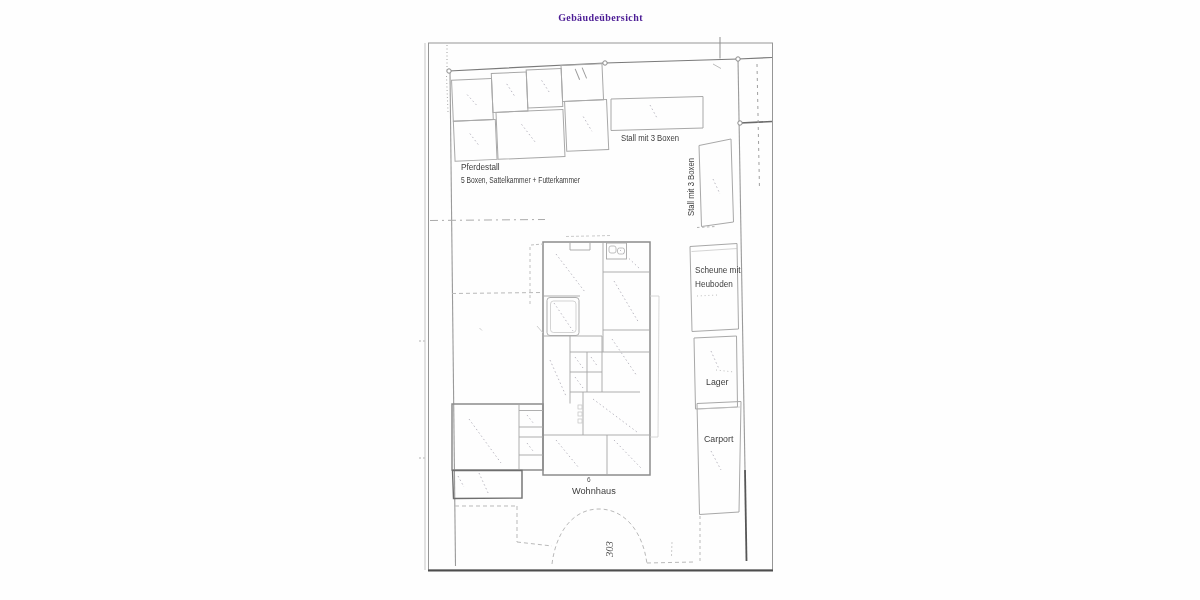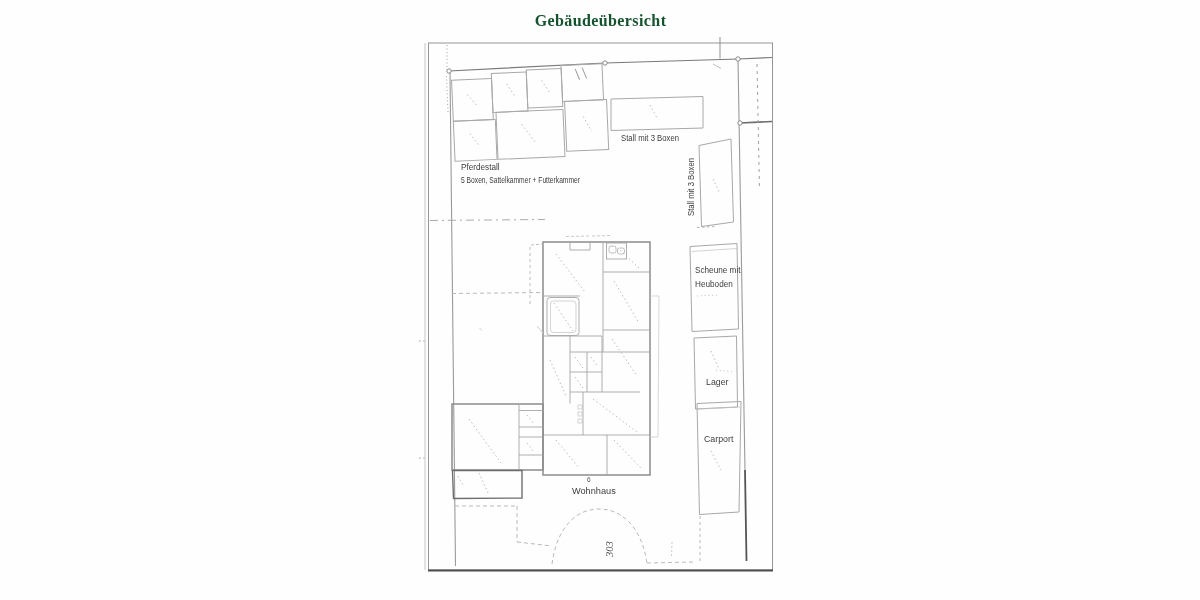--- a/index.html
+++ b/index.html
@@ -1,20 +1,20 @@
 <!DOCTYPE html>
 <html><head>
 <meta charset="utf-8">
 <style>
   html,body{margin:0;padding:0;background:#ffffff;}
   .canvas{position:relative;width:1200px;height:600px;background:#fefefe;overflow:hidden;
           font-family:"Liberation Sans",sans-serif;}
   .doc-title{position:absolute;left:428px;top:12px;width:345px;text-align:center;
-             font-family:"Liberation Serif",serif;font-weight:bold;font-size:16px;
-             letter-spacing:.4px;color:#14532d;}
+             font-family:"Liberation Serif",serif;font-weight:bold;font-size:10px;
+             letter-spacing:.4px;color:#4c1d95;}
   svg{position:absolute;left:0;top:0;}
   .bldg{stroke:#a8a8a8;stroke-width:1;fill:none;}
   .bldg-strong{stroke:#8c8c8c;stroke-width:1.5;fill:none;}
   .bldg-dark{stroke:#6e6e6e;stroke-width:1.4;fill:none;}
   .wall{stroke:#a6a6a6;stroke-width:.9;fill:none;}
   .wall-light{stroke:#c2c2c2;stroke-width:.7;fill:none;}
   .fixture{stroke:#b0b0b0;stroke-width:.8;fill:none;}
   .mark{stroke:#b3b1bb;stroke-width:.9;stroke-dasharray:1.5 2.6;fill:none;}
   .tick{stroke:#9c9c9c;stroke-width:1;fill:none;}
   .dash{stroke:#b9b9b9;stroke-width:1;stroke-dasharray:4 3;fill:none;}

